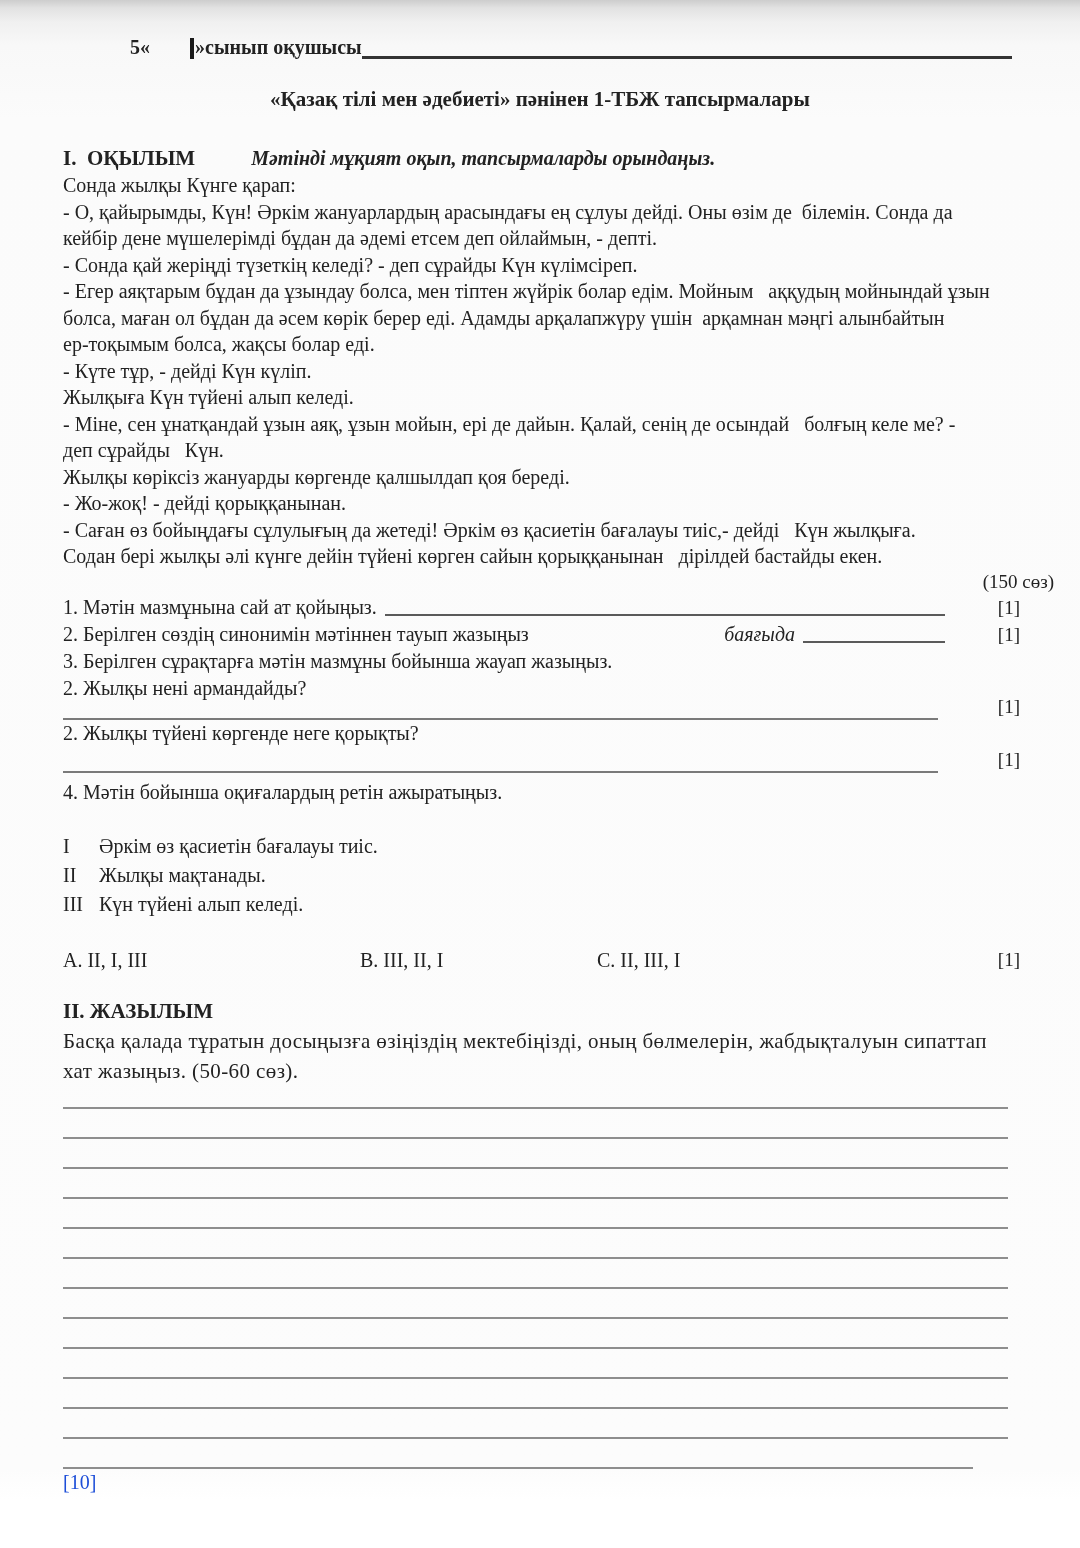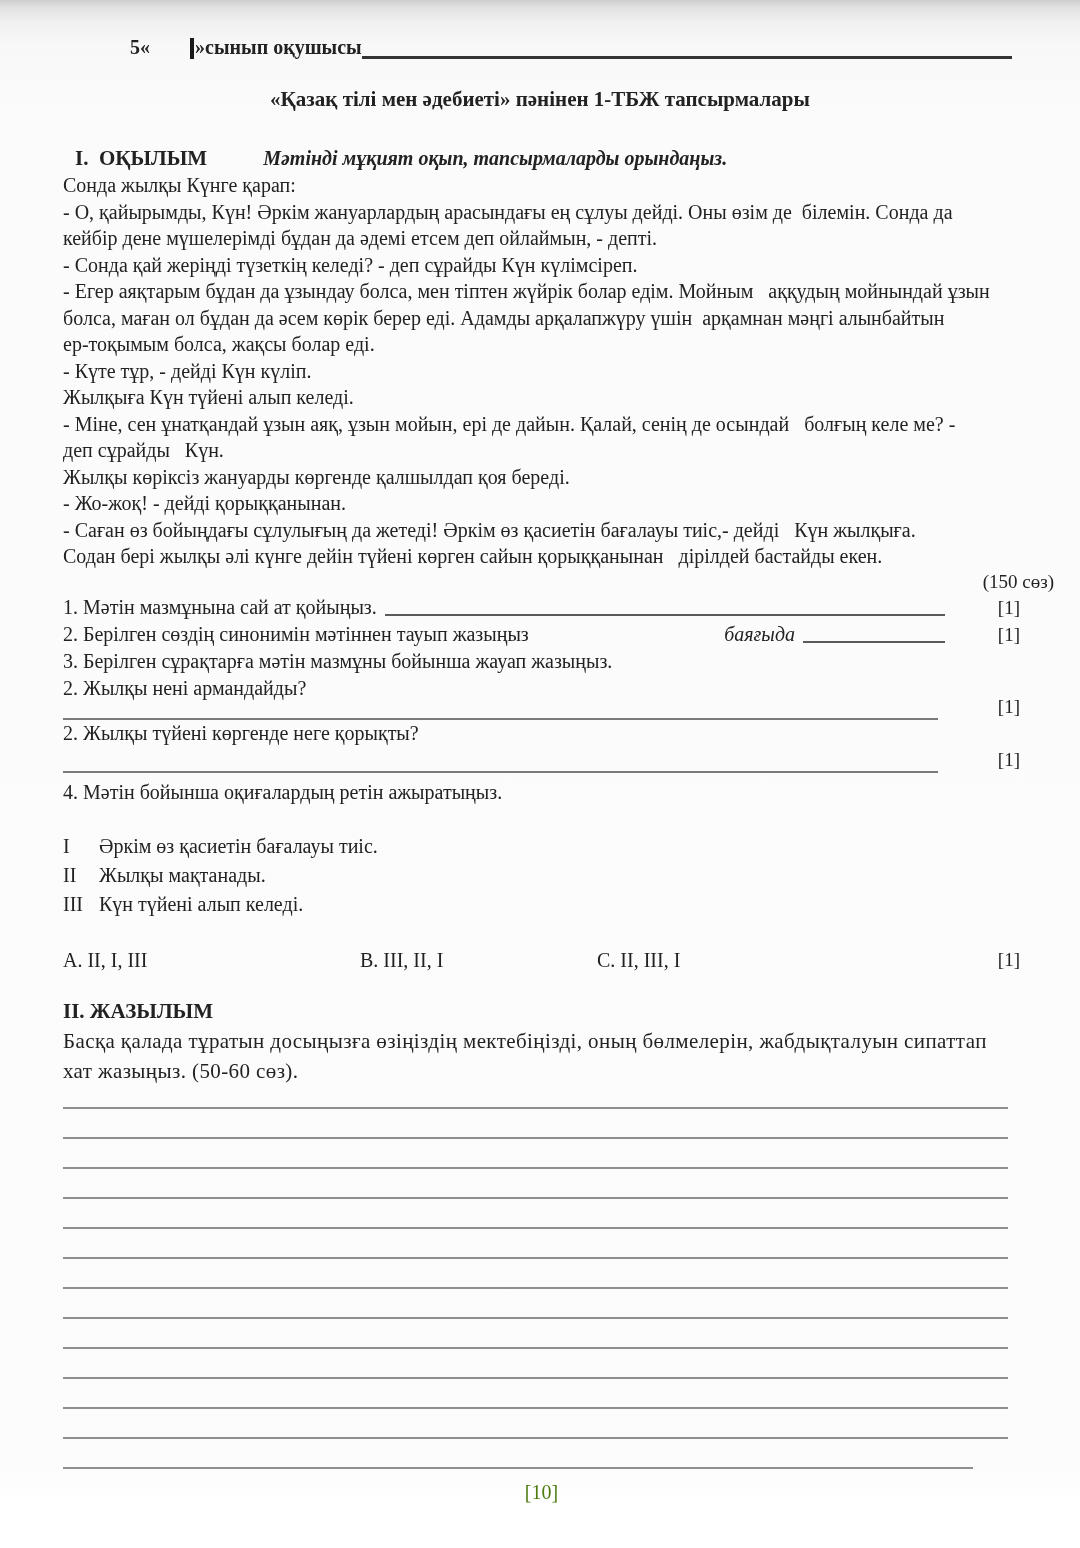--- a/index.html
+++ b/index.html
@@ -17,21 +17,21 @@
   .header-row{
     display:flex; align-items:flex-end;
     padding-top:34px; margin:0 68px 0 130px;
     font-weight:600; line-height:27px;
   }
   .hdr-gap{ width:40px; }
   .cursor-bar{ width:4px; height:21px; background:#1a1a1a; margin:0 1px 2px 0; }
   .hdr-underline{ flex:1; border-bottom:3px solid #333333; margin-bottom:2px; }
   .doc-title{ margin-top:24px; text-align:center; font-weight:bold; font-size:21px; line-height:28px; }
   .content{ margin:0 60px 0 63px; }
-  .sec1-heading-row{ margin-top:32px; display:flex; line-height:27px; white-space:pre;margin-left:12px; }
+  .sec1-heading-row{ margin-top:32px; display:flex; line-height:27px; white-space:pre; }
   .sec1-title{ font-weight:bold; font-size:21px; }
   .sec1-instruction{ font-weight:bold; font-style:italic; margin-left:56px; }
   .passage{ line-height:26.5px; }
   .passage .pline{ white-space:pre; }
   .word-count{ text-align:right; margin-right:-34px; line-height:24px; font-size:19px; }
   .q-row{ display:flex; align-items:flex-end; line-height:27px; white-space:pre; }
   .q-fill{ flex:1; border-bottom:2px solid #5a5a5a; margin:0 45px 5px 8px; }
   .q2-spacer{ flex:1; }
   .q2-word{ font-style:italic; }
   .q2-fill{ width:142px; border-bottom:2px solid #5a5a5a; margin:0 45px 5px 8px; }
@@ -48,21 +48,21 @@
   .seq-num{ min-width:20px; white-space:pre; }
   .seq-gap{ display:inline-block; width:16px; }
   .options-row{ margin-top:27px; display:flex; line-height:28px; }
   .opt-a{ width:297px; } .opt-b{ width:237px; } .opt-c{ flex:1; }
   .sec2-heading{ margin-top:22px; font-weight:bold; font-size:21px; line-height:30px; }
   .sec2-task{ line-height:30px; }
   .sec2-task .tline{ white-space:pre; letter-spacing:0.4px; font-size:21px; }
   .writing-lines{ margin-top:-7px; }
   .wline{ height:28px; border-bottom:2px solid #8e8e8e; margin-right:12px; }
   .wline.short{ margin-right:47px; }
-  .total-mark{ margin-top:10px; text-align:center; font-size:20px; line-height:26px; color:#4d7c0f; }
+  .total-mark{ text-align:left; font-size:20px; line-height:26px; color:#1d4ed8; }
 </style>
 </head>
 <body>
 
 <div class="header-row">
   <span>5«</span>
   <span class="hdr-gap"></span>
   <span class="cursor-bar"></span>
   <span>»сынып оқушысы</span>
   <span class="hdr-underline"></span>

